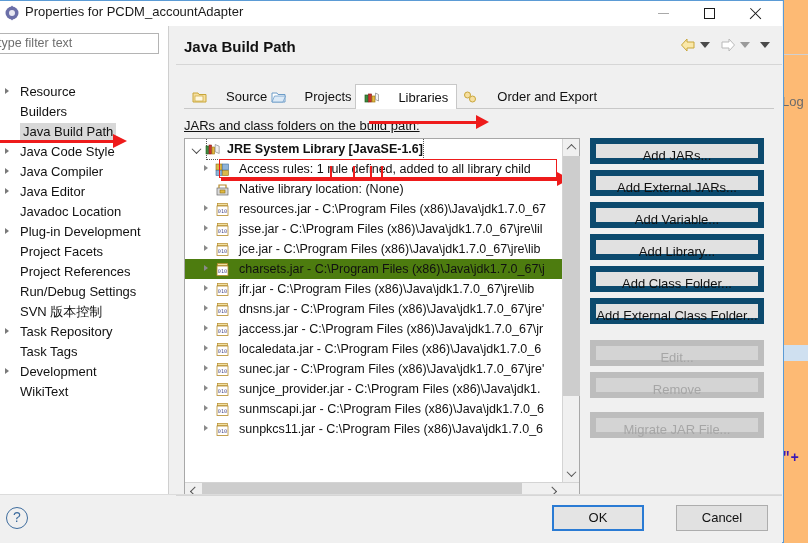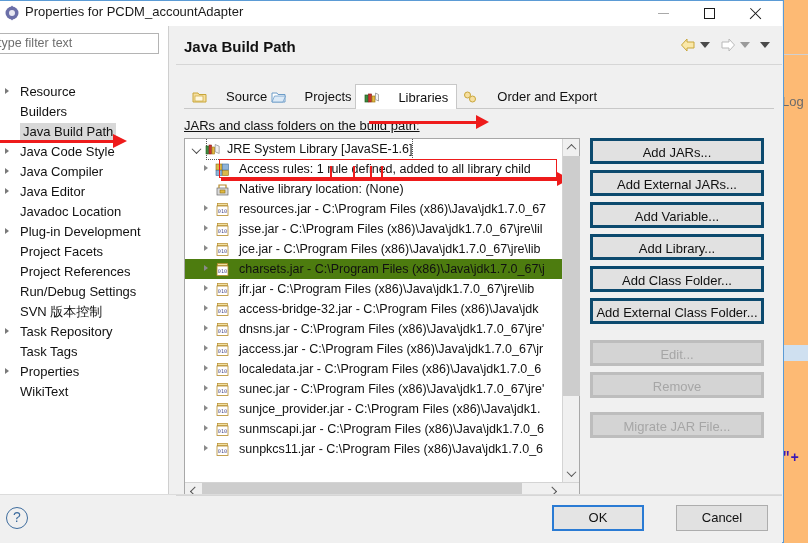--- a/index.html
+++ b/index.html
@@ -107,21 +107,21 @@
   .row .vdown {
     position:absolute; left:8px; top:8px; width:7px; height:7px;
     border-right:1.6px solid #4a4a4a; border-bottom:1.6px solid #4a4a4a;
     transform:rotate(45deg) translate(-1px,-1px);
   }
   .row.root { padding-left:22px; }
   .row.root .ricon { left:20px; }
   .row.root .rtext { padding-left:20px; }
   .ricon { position:absolute; left:30px; top:3px; width:15px; height:15px; }
   .row .rtext { display:inline-block; padding-left:20px; }
-  .row.dotted-focus .rtext { outline:1px dotted #555; outline-offset:0px; }
+  .row.dotted-focus .rtext { outline:1px dotted #555; outline-offset:0px;font-weight:bold; }
 
   
   .vsb { position:absolute; right:0; top:0; width:17px; height:343px; background:#f0f0f0; border-left:1px solid #d4d4d4;}
   .vsb .sbbtn { position:absolute; left:0; width:17px; height:17px; display:flex;align-items:center;justify-content:center; }
   .vsb .sbbtn.up { top:0; } .vsb .sbbtn.dn { bottom:0; }
   .chev { width:7px;height:7px;border-left:1.6px solid #555;border-top:1.6px solid #555; }
   .chev.up { transform:rotate(45deg) translate(1px,1px); }
   .chev.dn { transform:rotate(-135deg) translate(1px,1px); }
   .vsb .thumb { position:absolute; left:0; top:17px; width:17px; height:240px; background:#cdcdcd; }
 
@@ -143,21 +143,21 @@
 
   
   .ann-tab-line { position:absolute; left:193px; top:95px; width:110px; height:2.5px; background:#ee1b1b; }
   .ann-tab-head { position:absolute; left:300px; top:89px; width:0;height:0;
     border-left:13px solid #ee1b1b; border-top:7px solid transparent; border-bottom:7px solid transparent; }
 
   
   .btncol { position:absolute; left:414px; top:112px; width:174px; }
   .pbtn {
     display:block; width:174px; height:26px; margin-bottom:6px;
-    background:#e1e1e1; border:3px solid #0c4a6e; color:#111;
+    background:#e1e1e1; border:6px solid #0c4a6e; color:#111;
     font-size:13px; font-family:"Liberation Sans",sans-serif;
     text-align:center; line-height:24px; white-space:nowrap;
   }
   .pbtn.disabled { color:#a6a6a6; background:#d4d4d4; border-color:#bdbdbd; }
   .gap-lg { margin-top:16px; }
   .gap-md { margin-top:14px; }
 
   
   .footer { position:absolute; left:0; top:493px; width:782px; height:49px; background:#f0f0f0; border-top:1px solid #dcdcdc; }
   .help-icon { position:absolute; left:6px; top:12px; width:22px; height:22px; border:1.6px solid #3f6d9e; border-radius:50%;
@@ -219,21 +219,21 @@
             <div class="tnode"><span class="arrow"></span><span class="lbl">Java Compiler</span></div>
             <div class="tnode"><span class="arrow"></span><span class="lbl">Java Editor</span></div>
             <div class="tnode"><span class="lbl">Javadoc Location</span></div>
             <div class="tnode"><span class="arrow"></span><span class="lbl">Plug-in Development</span></div>
             <div class="tnode"><span class="lbl">Project Facets</span></div>
             <div class="tnode"><span class="lbl">Project References</span></div>
             <div class="tnode"><span class="lbl">Run/Debug Settings</span></div>
             <div class="tnode"><span class="lbl">SVN 版本控制</span></div>
             <div class="tnode"><span class="arrow"></span><span class="lbl">Task Repository</span></div>
             <div class="tnode"><span class="lbl">Task Tags</span></div>
-            <div class="tnode"><span class="arrow"></span><span class="lbl">Properties</span></div>
+            <div class="tnode"><span class="arrow"></span><span class="lbl">Development</span></div>
             <div class="tnode"><span class="lbl">WikiText</span></div>
           </div>
 
         <div class="ann-arrow1"></div>
         <div class="ann-arrow1-head"></div>
       </div>
 
       <div class="right-pane">
         <div class="page-title">Java Build Path</div>
 
@@ -343,25 +343,20 @@
                   </svg></span><span class="rtext">charsets.jar - C:\Program Files (x86)\Java\jdk1.7.0_67\j</span></div>
               <div class="row"><span class="rarrow"></span><span class="ricon"><svg width="15" height="15" viewBox="0 0 15 15">
                     <rect x="2.5" y="1.5" width="10" height="2.2" fill="#f0dfa0" stroke="#b58a2a" stroke-width=".7"></rect>
                     <rect x="2" y="4" width="11" height="9.5" fill="#ffffff" stroke="#b58a2a" stroke-width=".8"></rect>
                     <text x="7.5" y="11" font-size="5.2" text-anchor="middle" fill="#4a4a8a" font-family="DejaVu Sans Mono, monospace">010</text>
                   </svg></span><span class="rtext">jfr.jar - C:\Program Files (x86)\Java\jdk1.7.0_67\jre\lib</span></div>
               <div class="row"><span class="rarrow"></span><span class="ricon"><svg width="15" height="15" viewBox="0 0 15 15">
                     <rect x="2.5" y="1.5" width="10" height="2.2" fill="#f0dfa0" stroke="#b58a2a" stroke-width=".7"></rect>
                     <rect x="2" y="4" width="11" height="9.5" fill="#ffffff" stroke="#b58a2a" stroke-width=".8"></rect>
                     <text x="7.5" y="11" font-size="5.2" text-anchor="middle" fill="#4a4a8a" font-family="DejaVu Sans Mono, monospace">010</text>
-                  </svg></span><span class="rtext">access-bridge-32.jar - C:\Program Files (x86)\Java\jdk</span></div>
-              <div class="row"><span class="rarrow"></span><span class="ricon"><svg width="15" height="15" viewBox="0 0 15 15">
-                    <rect x="2.5" y="1.5" width="10" height="2.2" fill="#f0dfa0" stroke="#b58a2a" stroke-width=".7"></rect>
-                    <rect x="2" y="4" width="11" height="9.5" fill="#ffffff" stroke="#b58a2a" stroke-width=".8"></rect>
-                    <text x="7.5" y="11" font-size="5.2" text-anchor="middle" fill="#4a4a8a" font-family="DejaVu Sans Mono, monospace">010</text>
                   </svg></span><span class="rtext">dnsns.jar - C:\Program Files (x86)\Java\jdk1.7.0_67\jre'</span></div>
               <div class="row"><span class="rarrow"></span><span class="ricon"><svg width="15" height="15" viewBox="0 0 15 15">
                     <rect x="2.5" y="1.5" width="10" height="2.2" fill="#f0dfa0" stroke="#b58a2a" stroke-width=".7"></rect>
                     <rect x="2" y="4" width="11" height="9.5" fill="#ffffff" stroke="#b58a2a" stroke-width=".8"></rect>
                     <text x="7.5" y="11" font-size="5.2" text-anchor="middle" fill="#4a4a8a" font-family="DejaVu Sans Mono, monospace">010</text>
                   </svg></span><span class="rtext">jaccess.jar - C:\Program Files (x86)\Java\jdk1.7.0_67\jr</span></div>
               <div class="row"><span class="rarrow"></span><span class="ricon"><svg width="15" height="15" viewBox="0 0 15 15">
                     <rect x="2.5" y="1.5" width="10" height="2.2" fill="#f0dfa0" stroke="#b58a2a" stroke-width=".7"></rect>
                     <rect x="2" y="4" width="11" height="9.5" fill="#ffffff" stroke="#b58a2a" stroke-width=".8"></rect>
                     <text x="7.5" y="11" font-size="5.2" text-anchor="middle" fill="#4a4a8a" font-family="DejaVu Sans Mono, monospace">010</text>

